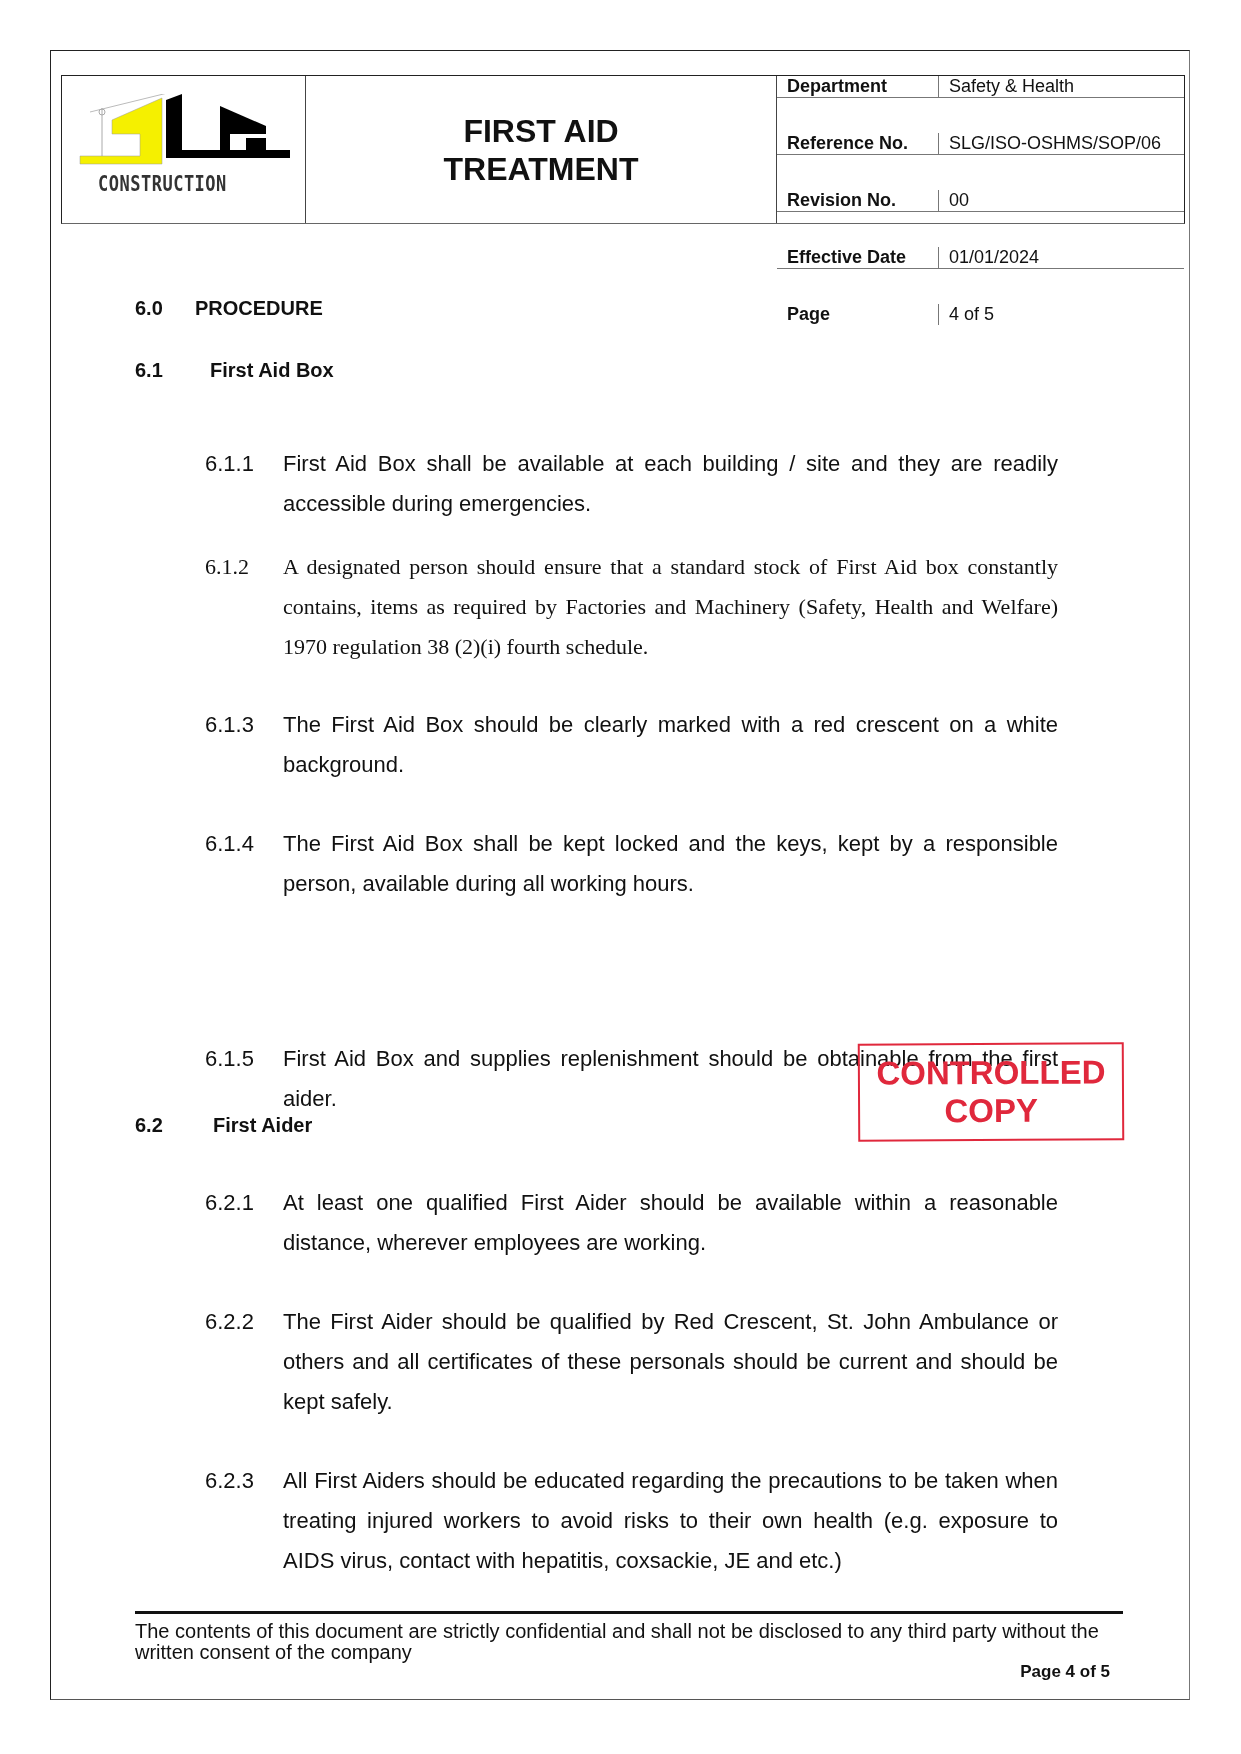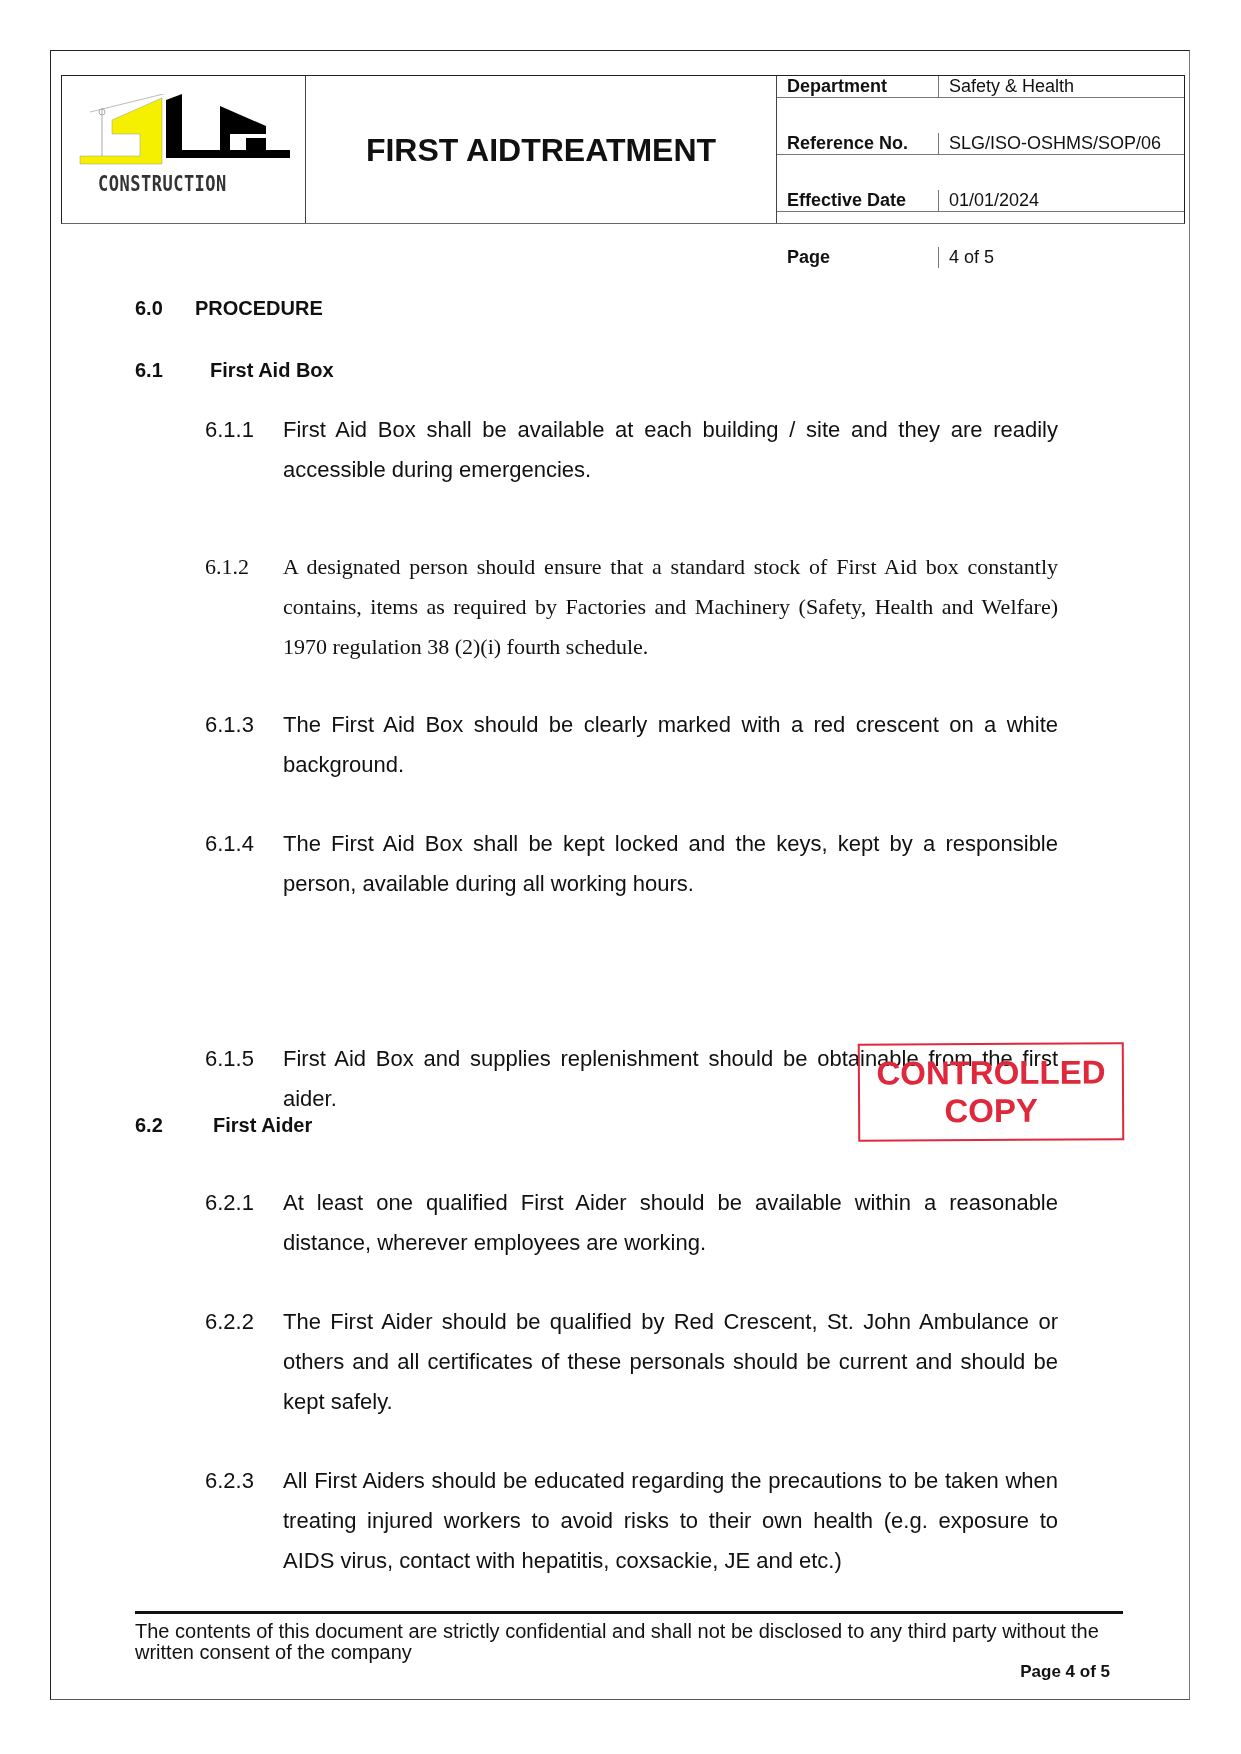--- a/index.html
+++ b/index.html
@@ -4,21 +4,21 @@
 <style>
   html, body { margin:0; padding:0; background:#ffffff; }
   body { width:1241px; height:1754px; position:relative; overflow:hidden;
          font-family:"Liberation Sans", sans-serif; color:#111; }
   .page-border { position:absolute; left:50px; top:50px; width:1140px; height:1650px;
                  border:1.5px solid #222; border-right-color:#777; border-bottom-color:#555; box-sizing:border-box; }
   .hdr { position:absolute; left:61px; top:75px; width:1124px; height:149px;
          border:1.5px solid #222; border-bottom-color:#666; box-sizing:border-box; display:flex; }
   .hdr-logo { width:243px; border-right:1.5px solid #444; position:relative; }
   .hdr-title { width:470px; border-right:1.5px solid #444; display:flex; align-items:center; justify-content:center;
-               flex-direction:row; font-weight:bold; font-size:32px; line-height:38px; text-align:center; }
+               flex-direction:column; font-weight:bold; font-size:32px; line-height:38px; text-align:center; }
   .hdr-info { flex:1; display:flex; flex-direction:column;gap:35px; }
   .info-row { flex:1; display:flex; border-bottom:1.5px solid #777; }
   .info-row:last-child { border-bottom:none; }
   .info-label { width:162px; border-right:1.5px solid #777; font-weight:bold; font-size:18px;
                 display:flex; align-items:center; padding-left:10px; box-sizing:border-box; }
   .info-value { flex:1; font-size:18px; display:flex; align-items:center; padding-left:10px; }
   .logo-svg { position:absolute; left:8px; top:18px; }
   .sec { position:absolute; font-weight:bold; font-size:20px; }
   .sec .num { position:absolute; left:0; }
   .item { position:absolute; left:205px; width:853px; font-size:22px; line-height:40px; }
@@ -58,41 +58,45 @@
   <div class="hdr-info">
     <div class="info-row">
       <div class="info-label">Department</div>
       <div class="info-value">Safety &amp; Health</div>
     </div>
     <div class="info-row">
       <div class="info-label">Reference No.</div>
       <div class="info-value">SLG/ISO-OSHMS/SOP/06</div>
     </div>
     <div class="info-row">
+      <div class="info-label">Revision No.</div>
+      <div class="info-value">00</div>
+    </div>
+    <div class="info-row">
       <div class="info-label">Effective Date</div>
       <div class="info-value">01/01/2024</div>
     </div>
     <div class="info-row">
       <div class="info-label">Page</div>
       <div class="info-value">4 of 5</div>
     </div>
   </div>
 </div>
 
 <div class="sec" style="left:135px;top:297px;width:400px;">
   <span class="num">6.0</span>
   <span style="margin-left:60px;">PROCEDURE</span>
 </div>
 
 <div class="sec" style="left:135px;top:359px;width:400px;">
   <span class="num">6.1</span>
   <span style="margin-left:75px;">First Aid Box</span>
 </div>
 
-<div class="item" style="top:410px;">
+<div class="item" style="top:444px;">
   <span class="num">6.1.1</span>
   <div class="txt">First Aid Box shall be available at each building / site and they are readily accessible during emergencies.</div>
 </div>
 <div class="item" style="top:547px;font-family:Liberation Serif, serif;">
   <span class="num">6.1.2</span>
   <div class="txt">A designated person should ensure that a standard stock of First Aid box constantly contains, items as required by Factories and Machinery (Safety, Health and Welfare) 1970 regulation 38 (2)(i) fourth schedule.</div>
 </div>
 <div class="item" style="top:705px;">
   <span class="num">6.1.3</span>
   <div class="txt">The First Aid Box should be clearly marked with a red crescent on a white background.</div>

